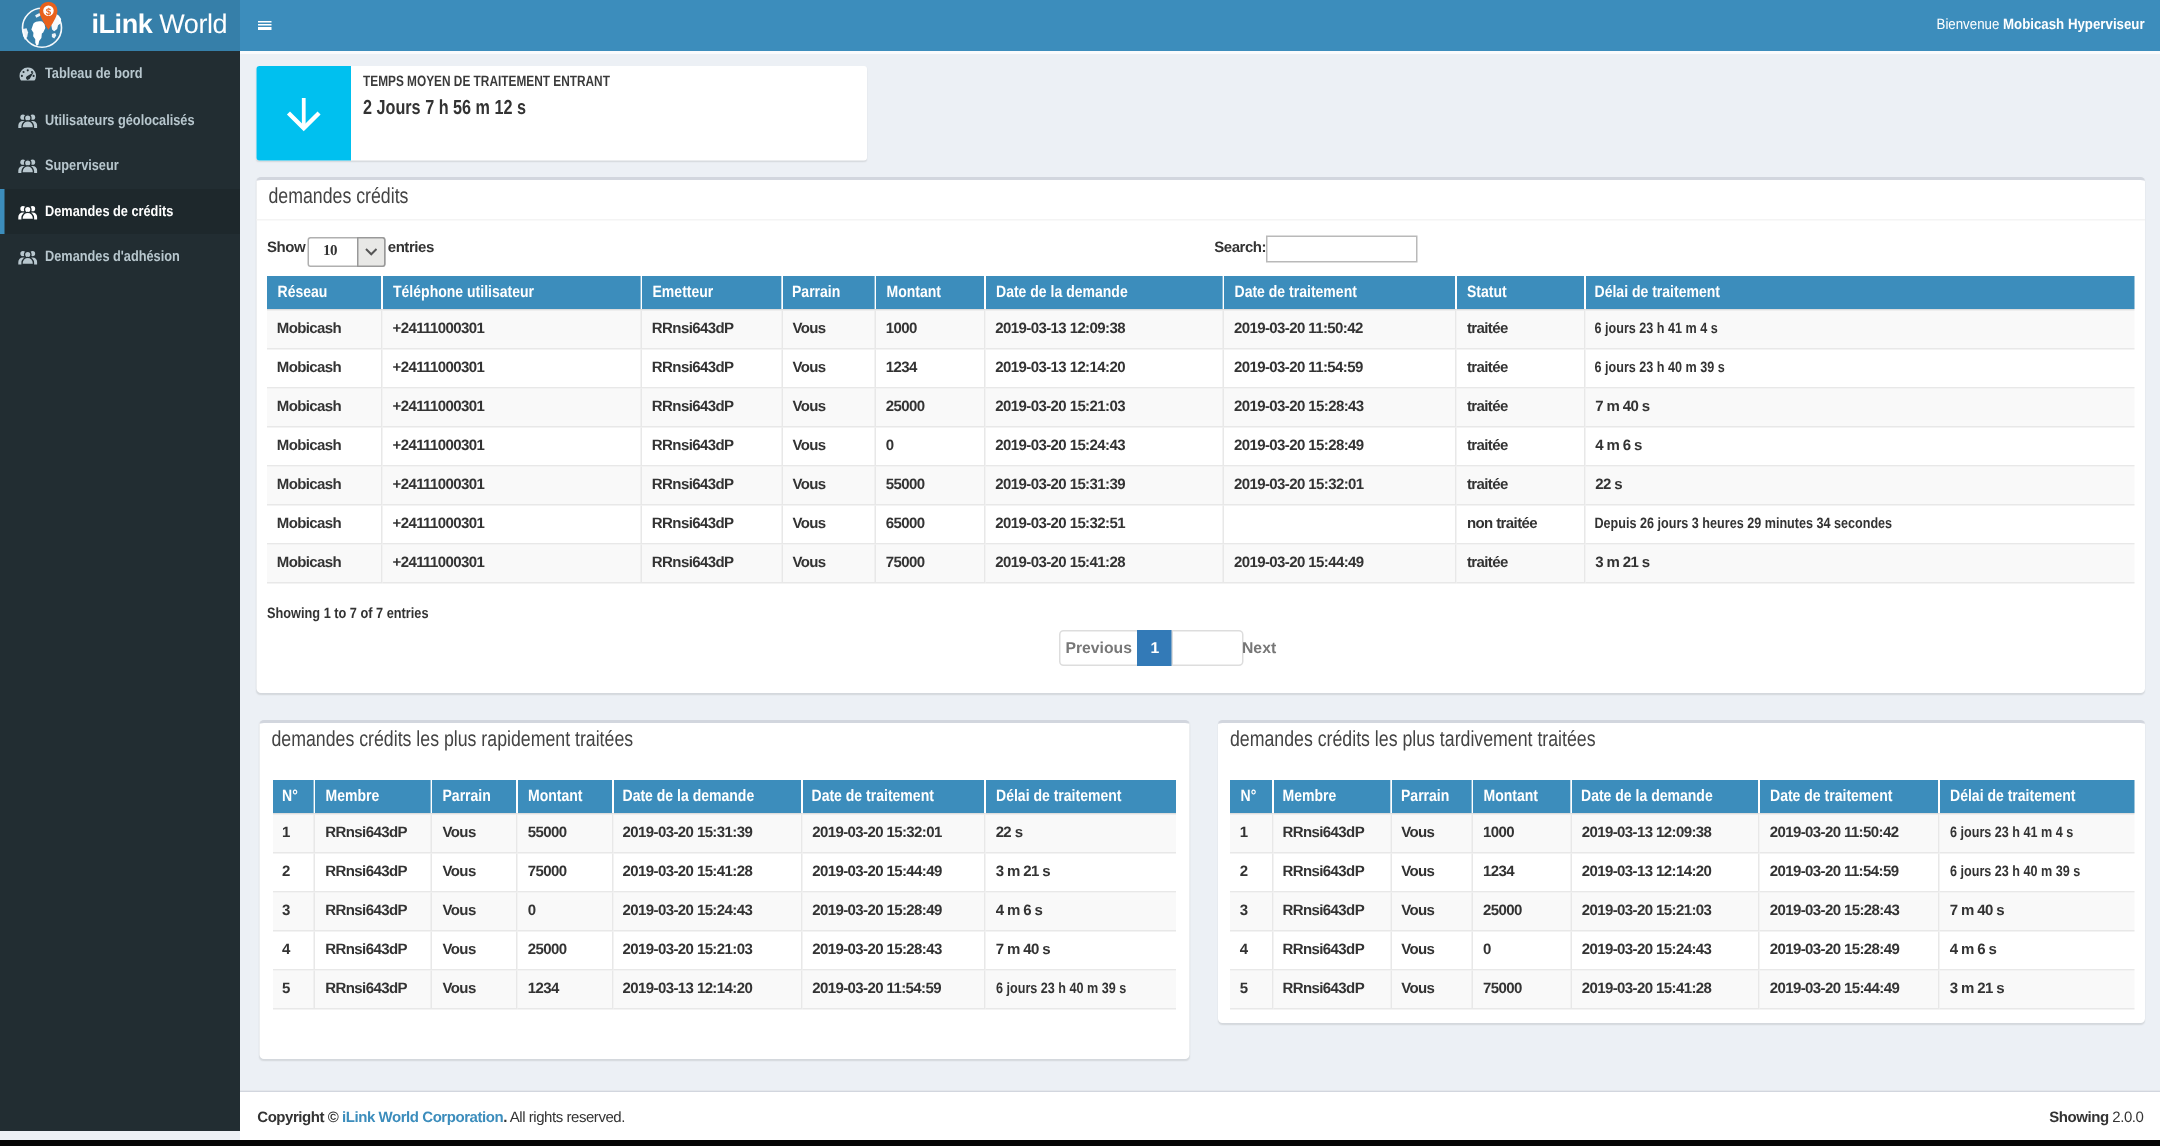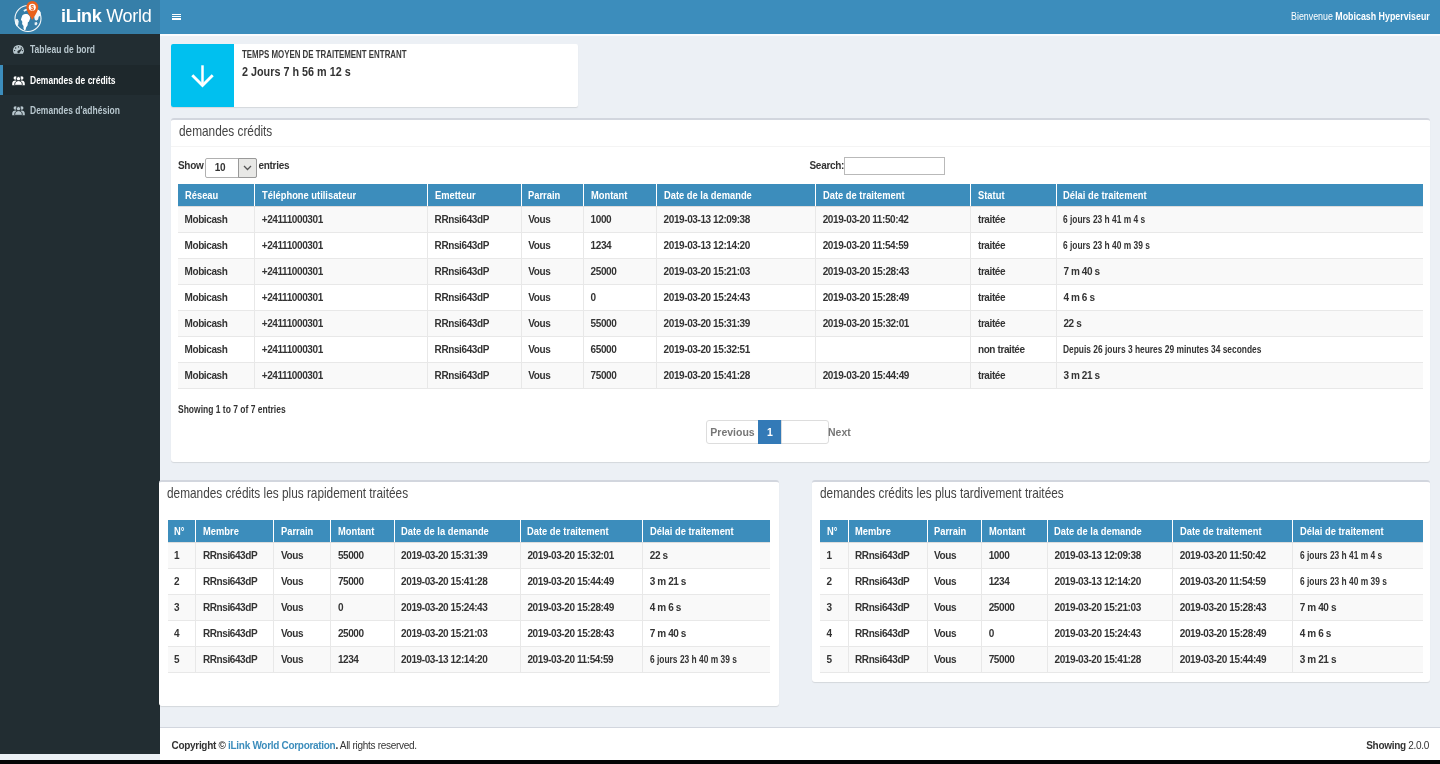--- a/index.html
+++ b/index.html
@@ -26,28 +26,28 @@
 
 
 #infobox { left:170.5px; top:43.5px; width:407px; height:63px; background:#fff; box-shadow:0 1px 1px rgba(0,0,0,0.1); border-radius:2px; }
 #infobox .icon { position:absolute; left:0; top:0; width:63px; height:63px; background:#00c0ef; border-radius:2px 0 0 2px; }
 #infobox .t1 { position:absolute; left:71px; top:5px; font-size:10px; font-weight:700; color:#3a3a3a; transform:scaleX(0.79); transform-origin:0 0; white-space:nowrap; }
 #infobox .t2 { position:absolute; left:71px; top:20.5px; font-size:13.5px; font-weight:700; color:#333; transform:scaleX(0.80); transform-origin:0 0; white-space:nowrap; }
 
 
 .box { background:#fff; border-top:2px solid #d2d6de; border-radius:3px; box-shadow:0 1px 1px rgba(0,0,0,0.1); }
 #mainbox { left:170.5px; top:117.5px; width:1259.5px; height:344.5px; }
-#leftbox { left:159px; top:480px; width:620px; height:226px; }
+#leftbox { left:173px; top:480px; width:620px; height:226px; }
 #rightbox { left:811.5px; top:480px; width:618.5px; height:202px; }
 .boxtitle { position:absolute; left:8px; top:3px; font-size:14.5px; color:#444; transform:scaleX(0.815); transform-origin:0 50%; white-space:nowrap; }
 #mainbox .hdrline { position:absolute; left:0; top:26.5px; width:100%; border-bottom:1px solid #f4f4f4; }
 
 
 #showctl { position:absolute; left:7.5px; top:40px; font-size:10px; letter-spacing:-0.3px; font-weight:700; color:#333; }
-#selbox { position:absolute; left:26.5px; top:-1.5px; width:52px; height:20px; border:1px solid #b0b0b0; border-radius:2px; background:#fff; }
+#selbox { position:absolute; left:26.5px; top:-1.5px; width:52px; height:20px; border:1px solid #b0b0b0; border-radius:2px; background:#fff;font-family:Liberation Serif, serif; }
 #selbox .val { position:absolute; left:0; top:0; width:29px; text-align:center; line-height:18px; font-size:10px; color:#333; }
 #selbox .arr { position:absolute; right:-1px; top:-1px; width:18.5px; height:20px; border:1px solid #999; border-radius:0 2px 2px 0; background:#e8e8e6; }
 #selbox .arr svg { position:absolute; left:4px; top:6px; }
 #showctl .entries { position:absolute; left:80.5px; top:0; }
 #searchctl { position:absolute; left:639px; top:40px; font-size:10px; letter-spacing:-0.3px; font-weight:700; color:#333; }
 #searchinput { position:absolute; left:34.3px; top:-2.5px; width:101px; height:18px; border:1px solid #b9b9b9; background:#fff; outline:none; }
 
 
 table.dt { border-collapse:collapse; table-layout:fixed; }
 table.dt th { background:#3c8dbc; color:#fff; font-size:11px; font-weight:700; text-align:left; padding:0 0 0 6.5px; height:22.5px; border-right:1px solid rgba(255,255,255,0.75); border-bottom:1px solid #ddd; overflow:hidden; white-space:nowrap; }
@@ -115,20 +115,46 @@
         <g fill="#222d32">
           <circle cx="6.5" cy="2.9" r="0.7"></circle>
           <circle cx="3.7" cy="4" r="0.7"></circle>
           <circle cx="2.6" cy="6.6" r="0.7"></circle>
           <circle cx="9.3" cy="4" r="0.7"></circle>
           <circle cx="10.4" cy="6.6" r="0.7"></circle>
           <path d="M7.3 8.9 a1.25 1.25 0 0 1-1.9-0.6 a1.25 1.25 0 0 1 0.55-1.5 l4.5-2.6 -2.7 4.4 a1.25 1.25 0 0 1-0.45 0.3z"></path>
         </g>
       </svg>
       <span>Tableau de bord</span>
+    </a>
+  <a class="sitem">
+      <svg width="13" height="12" viewBox="0 0 13 12">
+        <g fill="#b8c7ce">
+          <circle cx="3.3" cy="3.1" r="1.75"></circle>
+          <circle cx="9.7" cy="3.1" r="1.75"></circle>
+          <path d="M0.2 10.3 v-1.6 c0-1.9 1.4-3.1 3.1-3.1 c0.7 0 1.3 0.2 1.8 0.6 a4.8 4.8 0 0 0-1.5 3.2 v0.9 z"></path>
+          <path d="M12.8 10.3 v-1.6 c0-1.9-1.4-3.1-3.1-3.1 c-0.7 0-1.3 0.2-1.8 0.6 a4.8 4.8 0 0 1 1.5 3.2 v0.9 z"></path>
+          <circle cx="6.5" cy="3.7" r="2.15" stroke="#222d32" stroke-width="0.9"></circle>
+          <path d="M2.7 10.3 v-0.9 c0-2.1 1.7-3.8 3.8-3.8 s3.8 1.7 3.8 3.8 v0.9 z" stroke="#222d32" stroke-width="0.9"></path>
+        </g>
+      </svg>
+      <span>Utilisateurs géolocalisés</span>
+    </a>
+  <a class="sitem">
+      <svg width="13" height="12" viewBox="0 0 13 12">
+        <g fill="#b8c7ce">
+          <circle cx="3.3" cy="3.1" r="1.75"></circle>
+          <circle cx="9.7" cy="3.1" r="1.75"></circle>
+          <path d="M0.2 10.3 v-1.6 c0-1.9 1.4-3.1 3.1-3.1 c0.7 0 1.3 0.2 1.8 0.6 a4.8 4.8 0 0 0-1.5 3.2 v0.9 z"></path>
+          <path d="M12.8 10.3 v-1.6 c0-1.9-1.4-3.1-3.1-3.1 c-0.7 0-1.3 0.2-1.8 0.6 a4.8 4.8 0 0 1 1.5 3.2 v0.9 z"></path>
+          <circle cx="6.5" cy="3.7" r="2.15" stroke="#222d32" stroke-width="0.9"></circle>
+          <path d="M2.7 10.3 v-0.9 c0-2.1 1.7-3.8 3.8-3.8 s3.8 1.7 3.8 3.8 v0.9 z" stroke="#222d32" stroke-width="0.9"></path>
+        </g>
+      </svg>
+      <span>Superviseur</span>
     </a>
   <a class="sitem active">
       <svg width="13" height="12" viewBox="0 0 13 12">
         <g fill="#ffffff">
           <circle cx="3.3" cy="3.1" r="1.75"></circle>
           <circle cx="9.7" cy="3.1" r="1.75"></circle>
           <path d="M0.2 10.3 v-1.6 c0-1.9 1.4-3.1 3.1-3.1 c0.7 0 1.3 0.2 1.8 0.6 a4.8 4.8 0 0 0-1.5 3.2 v0.9 z"></path>
           <path d="M12.8 10.3 v-1.6 c0-1.9-1.4-3.1-3.1-3.1 c-0.7 0-1.3 0.2-1.8 0.6 a4.8 4.8 0 0 1 1.5 3.2 v0.9 z"></path>
           <circle cx="6.5" cy="3.7" r="2.15" stroke="#1e282c" stroke-width="0.9"></circle>
           <path d="M2.7 10.3 v-0.9 c0-2.1 1.7-3.8 3.8-3.8 s3.8 1.7 3.8 3.8 v0.9 z" stroke="#1e282c" stroke-width="0.9"></path>

